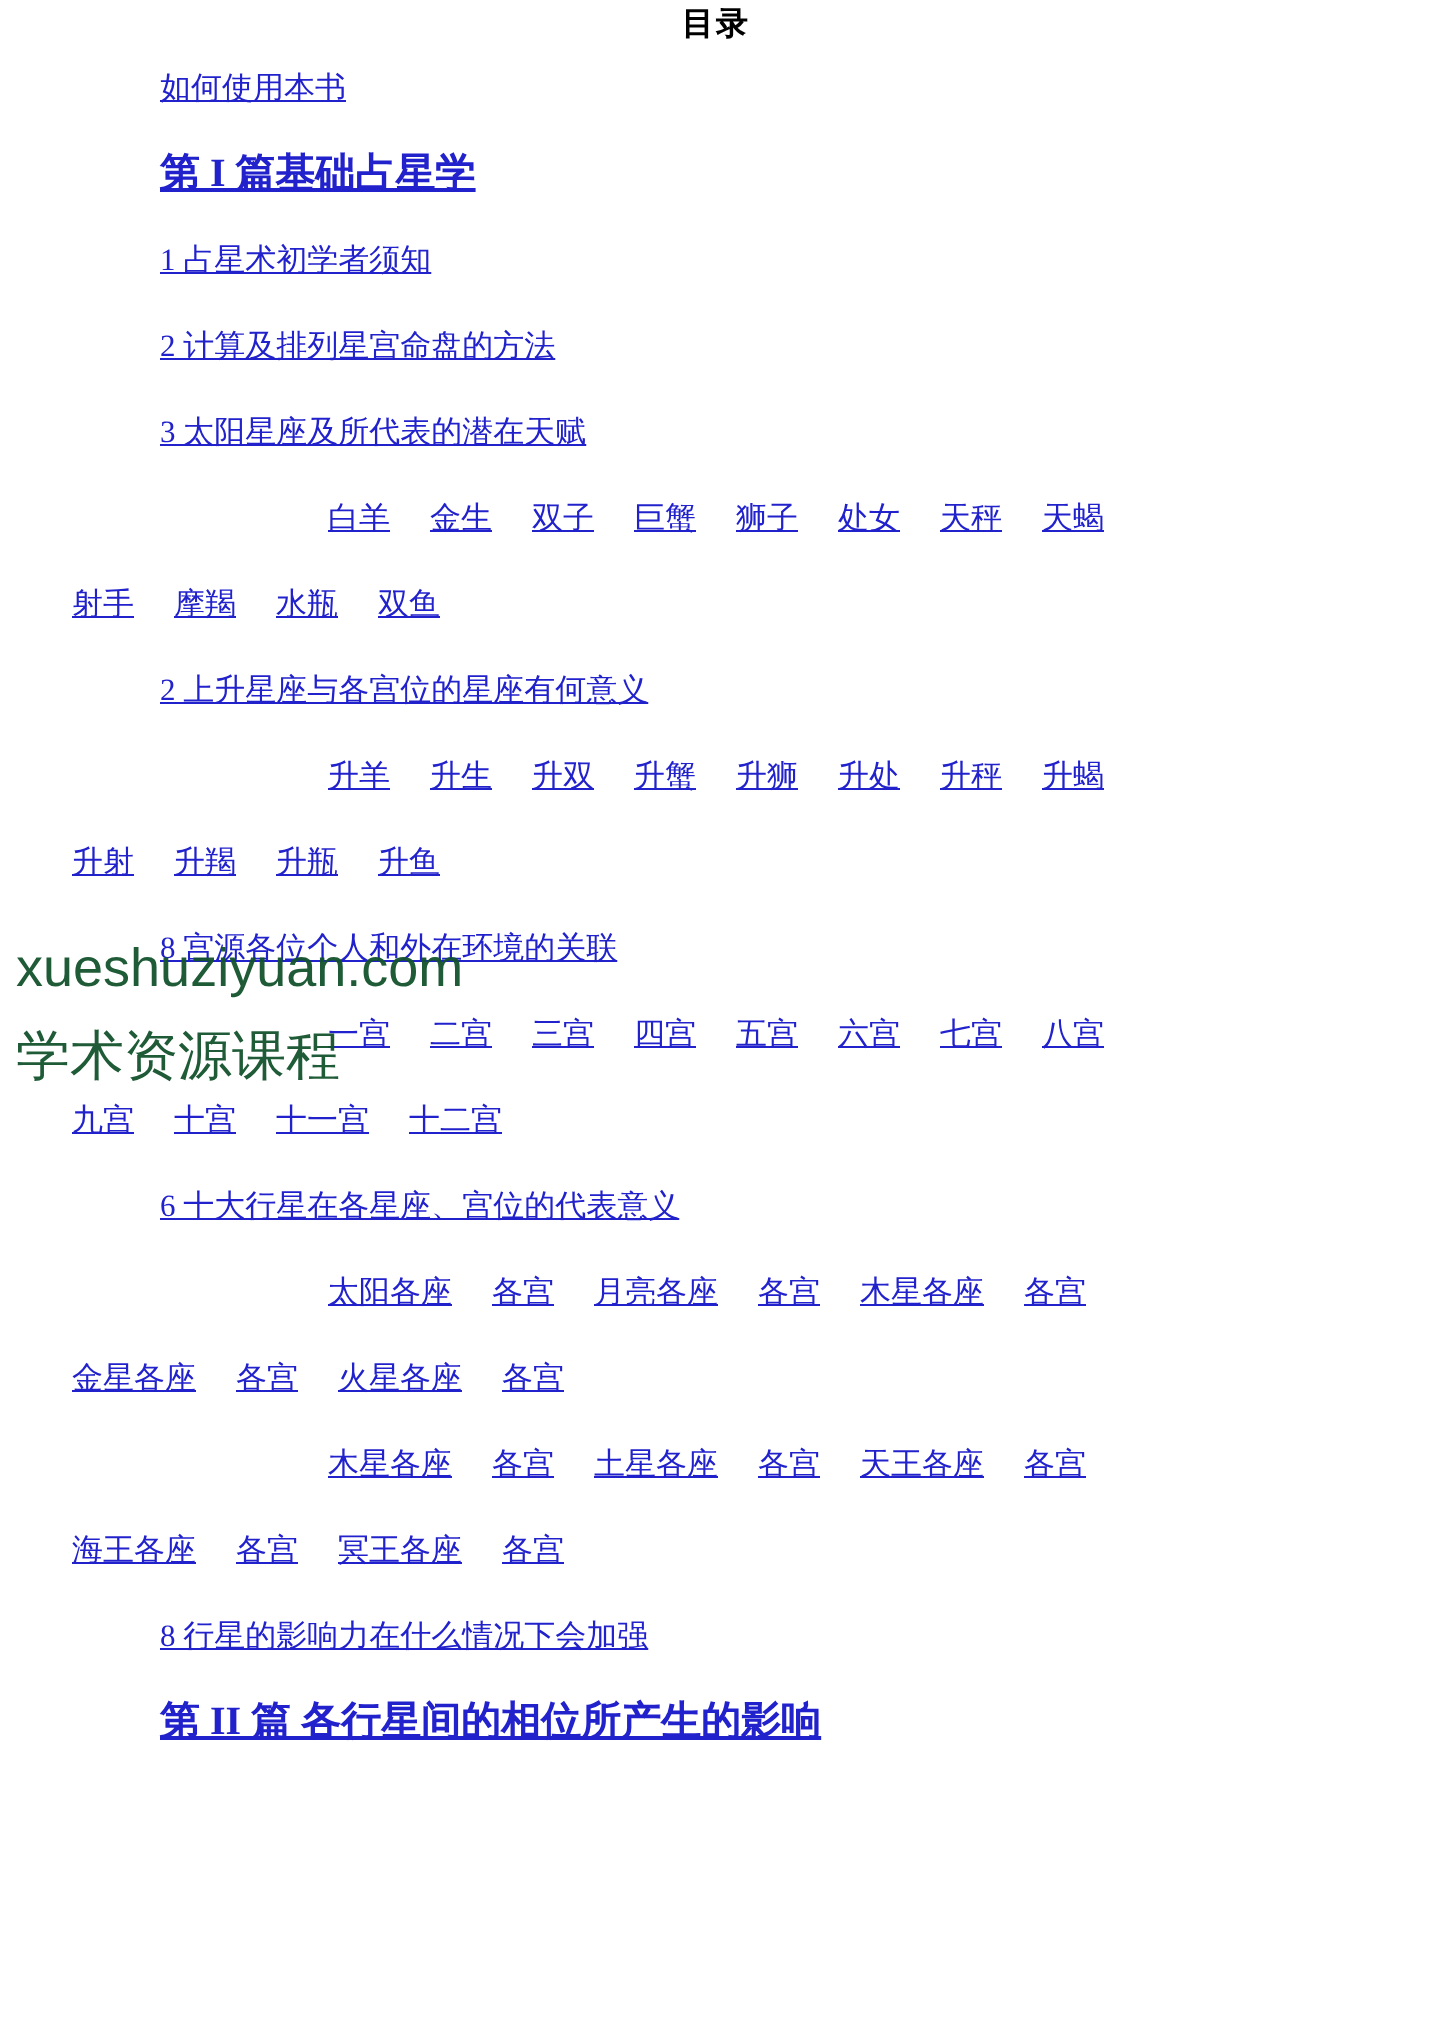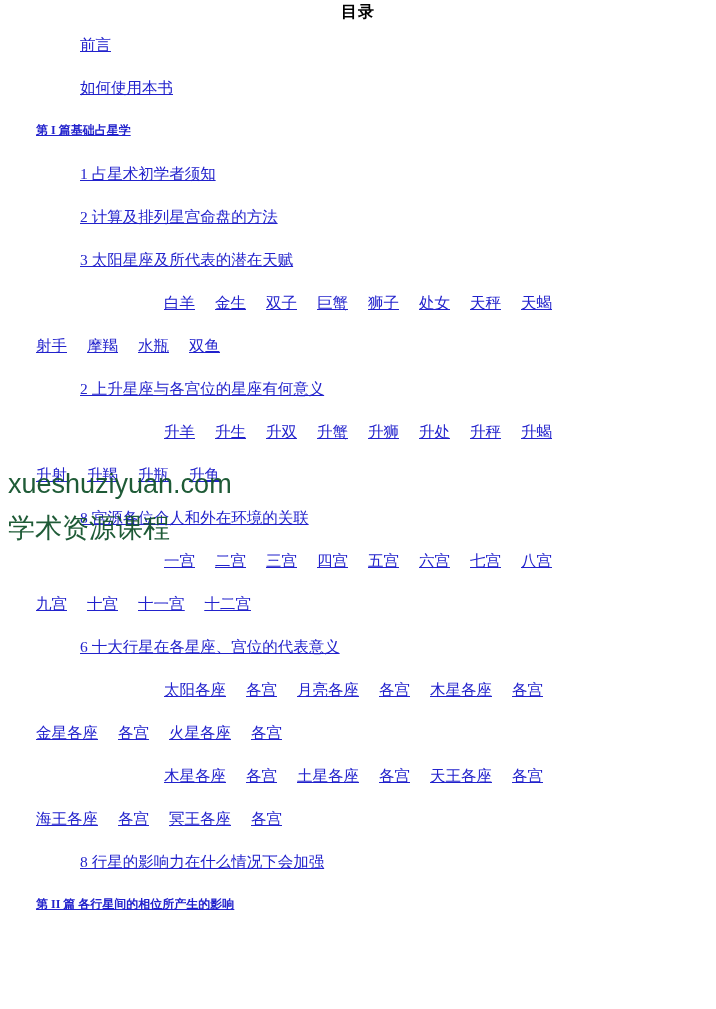--- a/index.html
+++ b/index.html
@@ -38,22 +38,23 @@
   }
   .lnk {
     color: #2222cc;
     text-decoration: underline;
     cursor: pointer;
   }
   .indent1 { padding-left: 44px; }
   .indent0 { padding-left: 0px; }
   .part {
     font-weight: bold;
-    font-size: 12px;
+    font-size: 20px;
     padding-left: 0px;
+    margin-left: 44px;
   }
   .part .lnk { color: #2222cc; }
   .gap-sm { display: inline-block; width: 20px; }
   .wrapline {
     font-size: 15.5px;
     line-height: 43px;
     text-decoration: underline;
   }
   .indent-signs { padding-left: 128px; }
   .watermark {
@@ -75,23 +76,20 @@
 </style>
 </head>
 <body>
 
 <div class="page">
 
   <div class="title">目录</div>
 
   <div class="toc">
 
-    <div class="line indent1">
-      <span class="lnk">前言</span>
-    </div>
 
     <div class="line indent1">
       <span class="lnk">如何使用本书</span>
     </div>
 
     <div class="line part">
       <span class="lnk">第 I 篇基础占星学</span>
     </div>
 
     <div class="line indent1">

